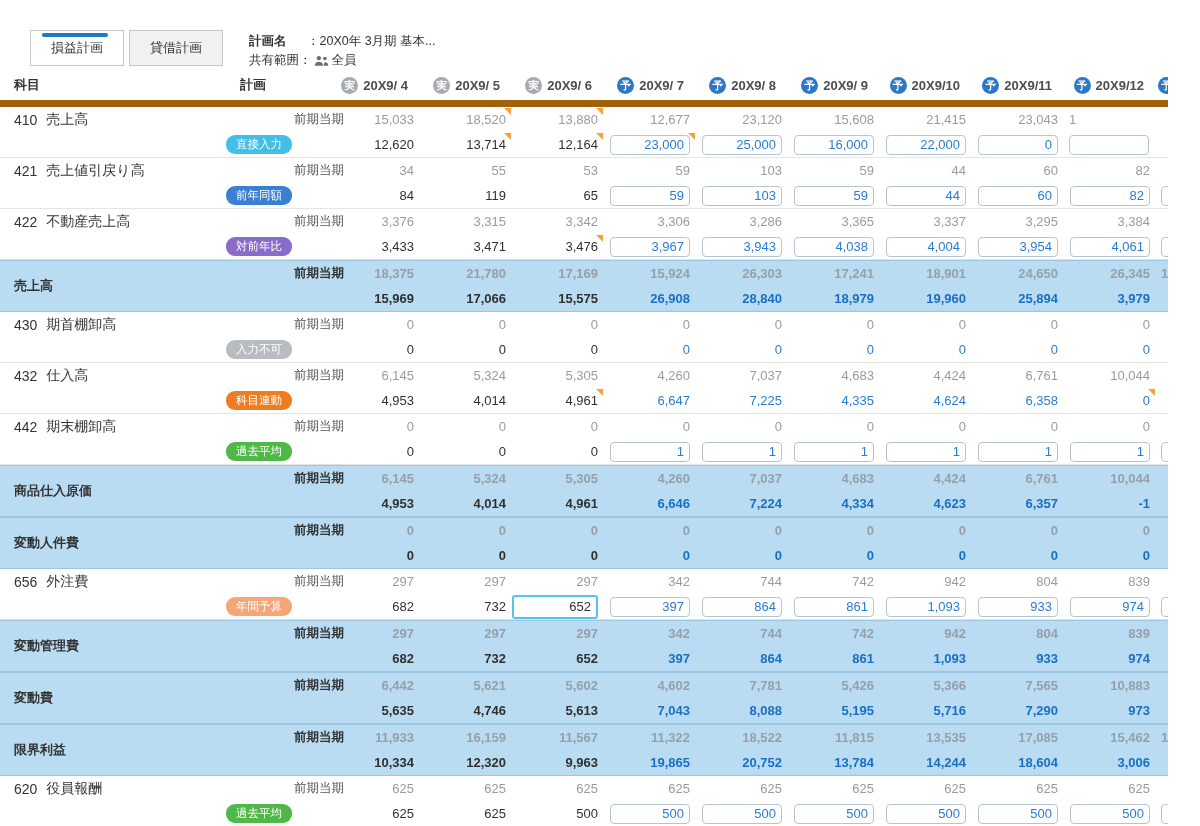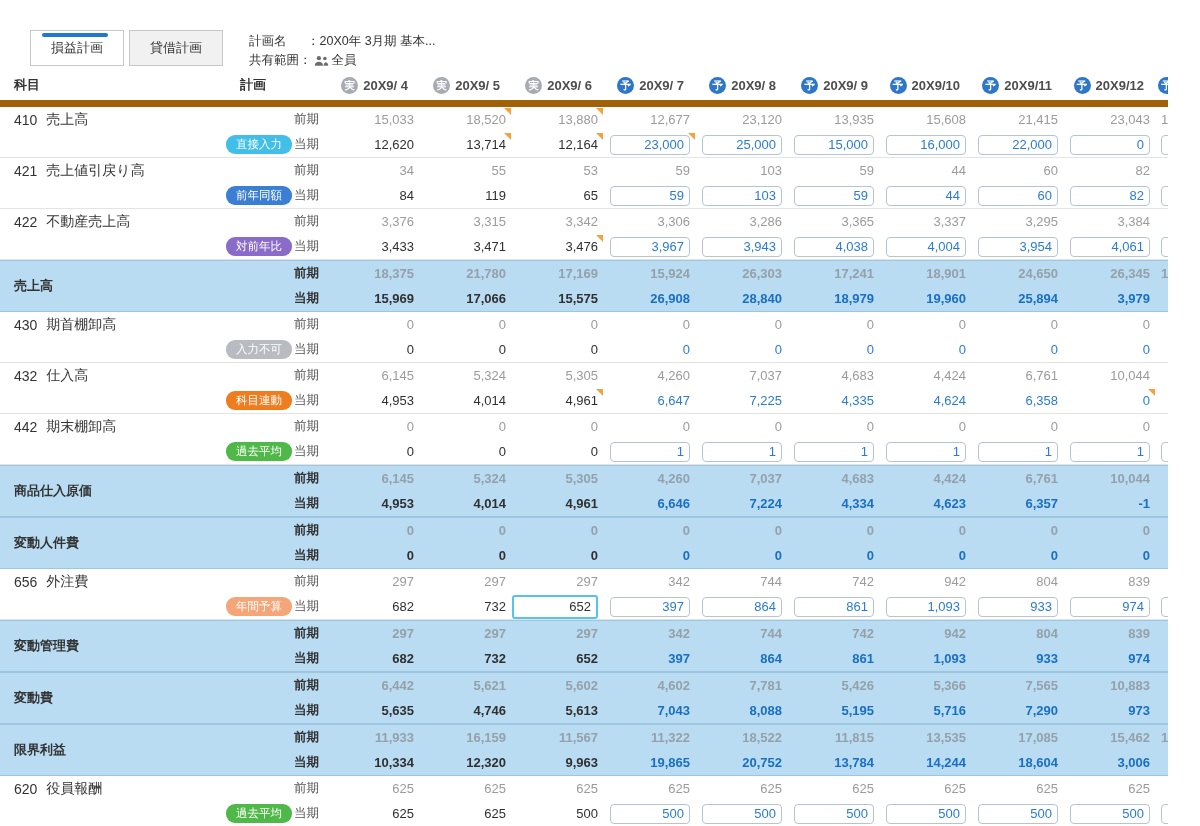--- a/index.html
+++ b/index.html
@@ -14,21 +14,21 @@
     height:36px;min-width:92px;box-sizing:border-box;display:flex;align-items:center;justify-content:center;
     font-size:13px;border:1px solid #c6c6c6;padding:0 20px;cursor:pointer;position:relative;background:#f1f1f1;
   }
   .tab.active{background:#fff;z-index:2;}
   .tab.active::before{
     content:"";position:absolute;top:2px;left:12%;width:72%;height:4px;background:#1f78c9;border-radius:2px;
   }
   .tab + .tab{margin-left:5px;}
   .plan-meta{margin-left:26px;font-size:12.5px;line-height:1.55;color:#333;padding-top:2px;}
   .meta-row{display:flex;align-items:center;white-space:pre;}
-  .meta-label{display:inline-block;min-width:58px;}
+  .meta-label{display:inline-block;min-width:58px;font-weight:bold;}
   .people-icon{display:inline-flex;margin:0 3px 0 2px;}
   
   .grid-cols{display:grid;grid-template-columns:294px 34px repeat(9,92px) minmax(44px,1fr);}
   .thead{height:30px;align-items:center;border-bottom:7px solid #a16207;margin-top:0;}
   .h-left{position:relative;padding-left:14px;font-weight:bold;font-size:13px;color:#333;}
   .h-plan{position:absolute;left:240px;top:0;}
   .h-month{display:flex;align-items:center;justify-content:flex-end;gap:5px;padding-right:12px;
     font-weight:bold;font-size:13px;color:#4d4d4d;white-space:nowrap;overflow:visible;}
   .h-month.partial{justify-content:flex-start;padding-right:0;padding-left:2px;}
   .cicon{width:17px;height:17px;border-radius:50%;color:#fff;font-size:10.5px;line-height:1;
@@ -36,21 +36,21 @@
   .cicon.actual{background:#a6abb1;}
   .cicon.forecast{background:#2e77c8;}
   
   .row{height:50px;border-bottom:1px solid #e4e4e4;}
   .row.summary{background:#b9dcf3;border-top:1px solid #9dc6e0;border-bottom:1px solid #9dc6e0;}
   .cell-left{position:relative;display:flex;flex-direction:column;justify-content:center;overflow:visible;}
   .acct-line{height:25px;display:flex;align-items:center;padding-left:14px;font-size:14px;color:#333;gap:9px;white-space:nowrap;}
   .badge-line{height:25px;display:flex;align-items:center;justify-content:flex-end;padding-right:2px;}
   .badge{color:#fff;font-size:11.5px;border-radius:9px;padding:4px 10px;line-height:1;white-space:nowrap;cursor:pointer;}
   .sum-name{font-weight:bold;font-size:13px;padding-left:14px;}
-  .cell-period{display:flex;flex-direction:column;font-size:12.5px;color:#555;}
+  .cell-period{display:flex;font-size:12.5px;color:#555;}
   .cell-period span{height:25px;display:flex;align-items:center;white-space:nowrap;}
   .summary .cell-period{font-weight:bold;color:#333;}
   .cell-val{display:flex;flex-direction:column;overflow:visible;}
   .vline{height:25px;display:flex;align-items:center;justify-content:flex-end;padding-right:6px;
     position:relative;font-size:13px;white-space:nowrap;}
   .vline.lastcol{justify-content:flex-start;padding-right:0;padding-left:5px;}
   .prevv{color:#9b9b9b;}
   .summary .prevv{color:#95a0a9;font-weight:bold;}
   .curr-act{color:#303030;}
   .curr-plain{color:#2b7cd0;}
@@ -194,28 +194,20 @@
         <div class="cell-val">
           <div class="vline prevv">
             <span>23,120</span>
           </div>
           <div class="vline">
             <span class="box">25,000</span>
           </div>
         </div>
         <div class="cell-val">
           <div class="vline prevv">
-            <span>13,935</span>
-          </div>
-          <div class="vline">
-            <span class="box">15,000</span>
-          </div>
-        </div>
-        <div class="cell-val">
-          <div class="vline prevv">
             <span>15,608</span>
           </div>
           <div class="vline">
             <span class="box">16,000</span>
           </div>
         </div>
         <div class="cell-val">
           <div class="vline prevv">
             <span>21,415</span>
           </div>

